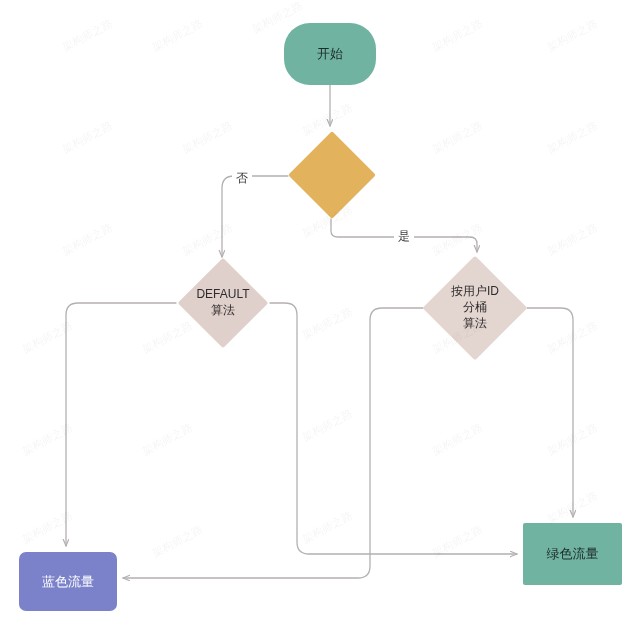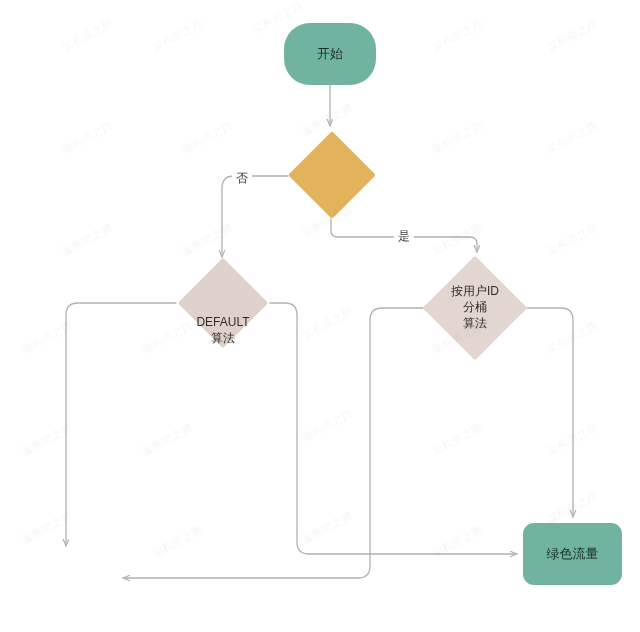--- a/index.html
+++ b/index.html
@@ -75,21 +75,20 @@
     height: 62px;
     background: #e2b25c;
   }
   #node-default-algo {
     left: 176px;
     top: 259px;
     width: 94px;
     height: 88px;
     font-size: 12px;
     color: #2f2b2b;
-    align-items: flex-end;
   }
   #node-default-algo .shape {
     width: 64px;
     height: 64px;
     background: #dfd0cb;
   }
   #node-bucket-algo {
     left: 423px;
     top: 256px;
     width: 104px;
@@ -113,21 +112,21 @@
     border-radius: 7px;
     color: #ffffff;
     font-size: 13px;
   }
   #node-green-traffic {
     left: 523px;
     top: 523px;
     width: 99px;
     height: 62px;
     background: #6fb3a0;
-    border-radius: 11px;
+    border-radius: 2px;
     color: #1d2b2a;
     font-size: 13px;
   }
 
   
   .edge-label {
     position: absolute;
     font-size: 12px;
     color: #3a3a3a;
     background: #ffffff;
@@ -234,20 +233,23 @@
 算法</span>
   </div>
 
   <div class="node diamond" id="node-bucket-algo">
     <span class="shape"></span>
     <span class="node-label">按用户ID
 分桶
 算法</span>
   </div>
 
+  <div class="node" id="node-blue-traffic">
+    <span class="node-label">蓝色流量</span>
+  </div>
 
   <div class="node" id="node-green-traffic">
     <span class="node-label">绿色流量</span>
   </div>
 
   <span class="edge-label" id="label-no">否</span>
   <span class="edge-label" id="label-yes">是</span>
 
 
 </div>

